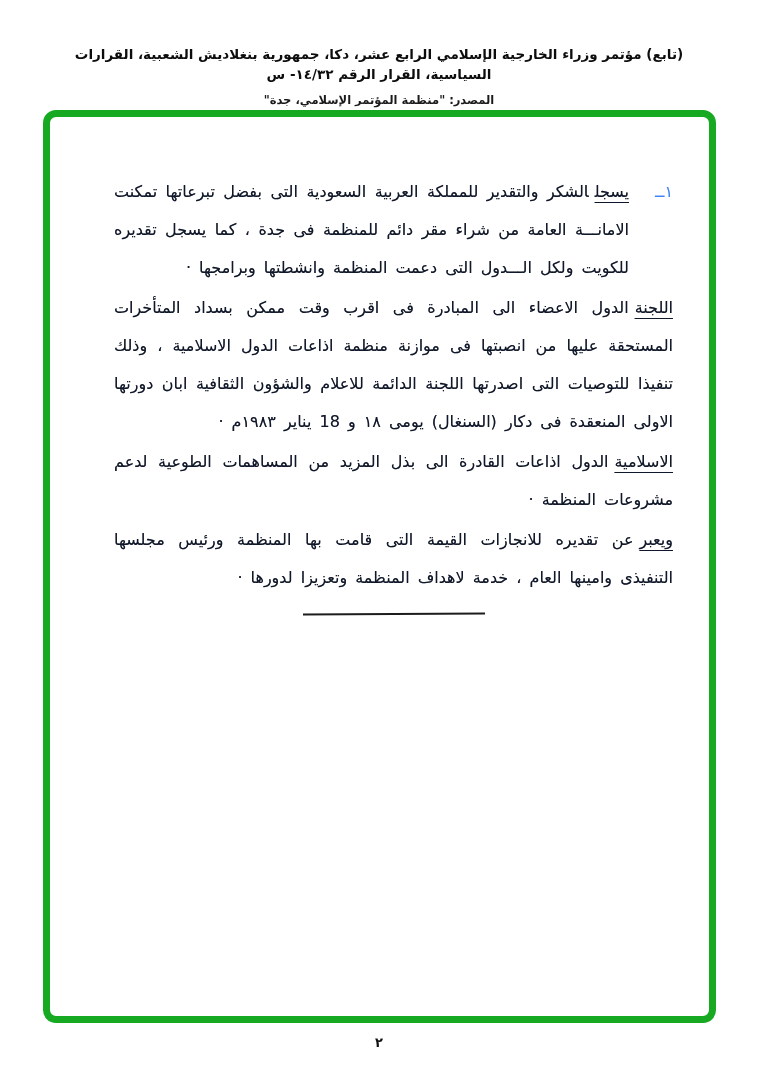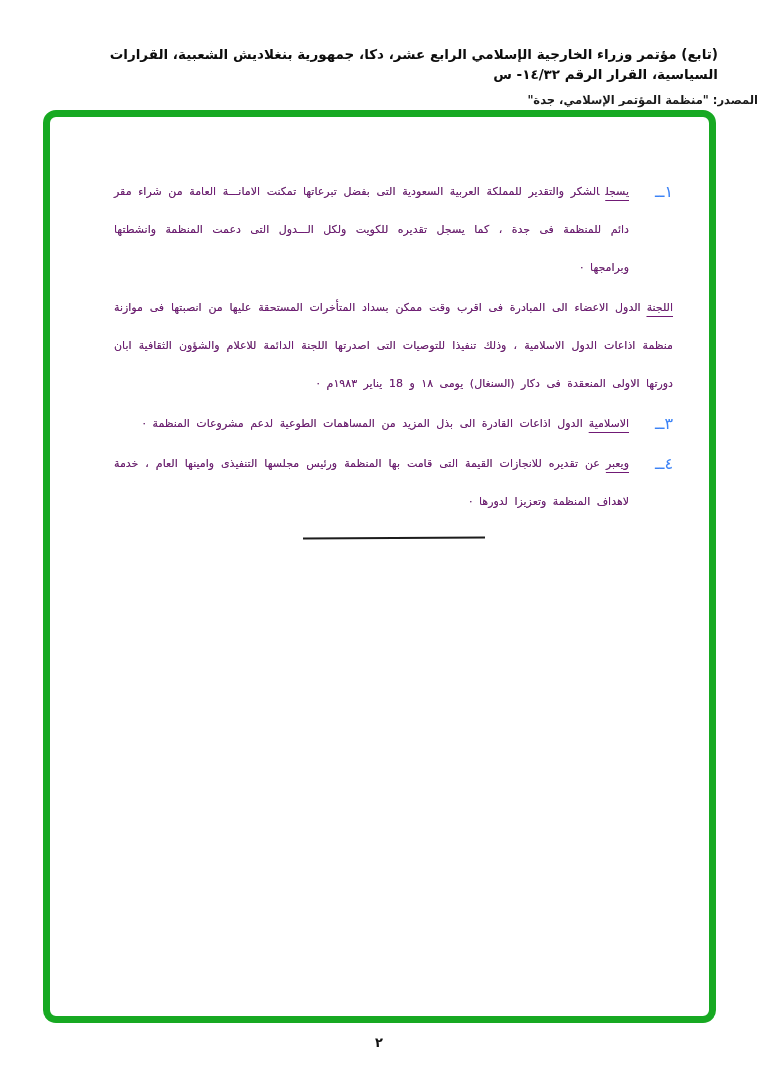--- a/index.html
+++ b/index.html
@@ -8,21 +8,21 @@
     background:#ffffff;
     font-family:"DejaVu Sans",sans-serif;
     position:relative;
     overflow:hidden;
   }
   .page{position:absolute;inset:0;background:#ffffff;}
 
   
   .header{
     position:absolute;top:44px;left:0;right:0;
-    direction:rtl;text-align:right;color:#0d0d0d;
+    direction:rtl;text-align:center;color:#0d0d0d;
   }
   .header-title{
     font-size:13.5px;font-weight:bold;
     letter-spacing:0.1px;
     padding:0 40px;line-height:20px;
   }
   .header-source{
     margin-top:9px;
     font-size:11.5px;font-weight:bold;color:#1a1a1a;
   }
@@ -50,26 +50,26 @@
     margin-bottom:2px;
   }
   .num{
     flex:none;width:44px;
     font-size:16px;line-height:38px;
     color:#3b82f6;
     white-space:nowrap;
   }
   .para{
     flex:1;
-    font-size:11px;
+    font-size:16px;
     line-height:38px;
     text-align:justify;
     text-align-last:right;
     word-spacing:3px;
-    color:#701a75;
+    color:#0f172a;
     text-shadow:0 0 0.5px rgba(40,40,40,.55);
   }
   .lead{
     text-decoration:underline;
     text-underline-offset:5px;
     margin-left:6px;
   }
 
   
   .divider{
@@ -103,26 +103,24 @@
       <div class="item">
         <div class="num">١ــ</div>
         <div class="para"><span class="lead">يسجل</span><span>الشكر والتقدير للمملكة العربية السعودية التى بفضل تبرعاتها تمكنت الامانـــة العامة من شراء مقر دائم للمنظمة فى جدة ، كما يسجل تقديره للكويت ولكل الـــدول التى دعمت المنظمة وانشطتها وبرامجها ·</span></div>
       </div>
 
       <div class="item">
         <div class="para"><span class="lead">اللجنة</span><span>الدول الاعضاء الى المبادرة فى اقرب وقت ممكن بسداد المتأخرات المستحقة عليها من انصبتها فى موازنة منظمة اذاعات الدول الاسلامية ، وذلك تنفيذا للتوصيات التى اصدرتها اللجنة الدائمة للاعلام والشؤون الثقافية ابان دورتها الاولى المنعقدة فى دكار (السنغال) يومى ١٨ و 18 يناير ١٩٨٣م ·</span></div>
       </div>
 
       <div class="item">
-        <div class="num">٣ــ</div>
         <div class="para"><span class="lead">الاسلامية</span><span>الدول اذاعات القادرة الى بذل المزيد من المساهمات الطوعية لدعم مشروعات المنظمة ·</span></div>
       </div>
 
       <div class="item">
-        <div class="num">٤ــ</div>
         <div class="para"><span class="lead">ويعبر</span><span>عن تقديره للانجازات القيمة التى قامت بها المنظمة ورئيس مجلسها التنفيذى وامينها العام ، خدمة لاهداف المنظمة وتعزيزا لدورها ·</span></div>
       </div>
 
       <div class="divider"></div>
 
     </div>
   </div>
 
   <div class="page-number">٢</div>
 

